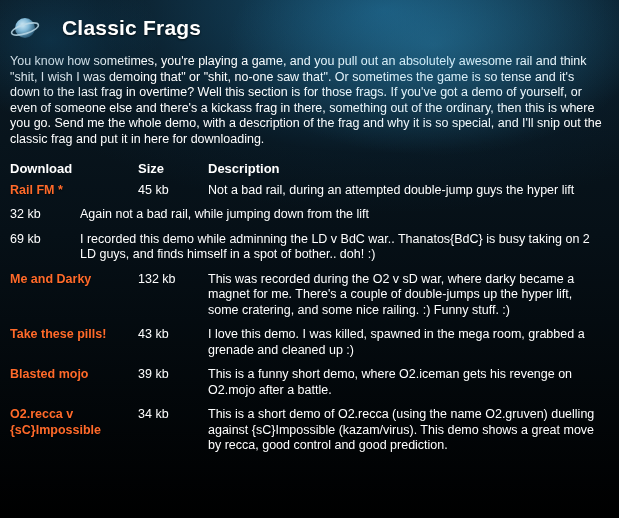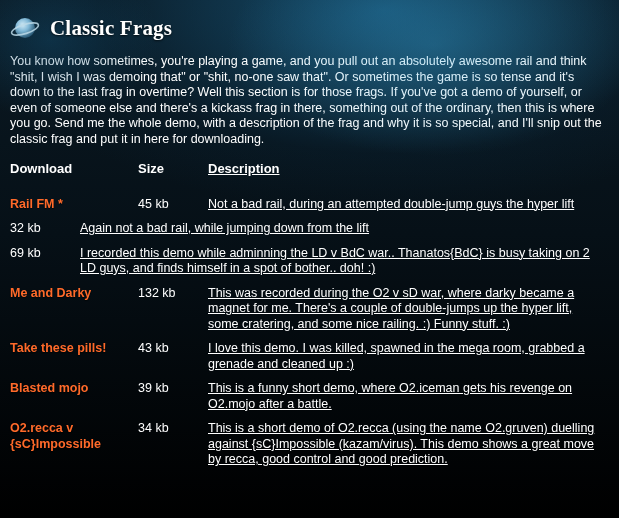--- a/index.html
+++ b/index.html
@@ -23,22 +23,21 @@
       linear-gradient(180deg, #0b1a24 0%, #061017 45%, #000000 100%);
     box-sizing: border-box;
     overflow: hidden;
   }
   .header {
     position: relative;
     height: 44px;
     padding: 6px 0 0 10px;
     display: flex;
     align-items: center;
-    gap: 10px;
-    font-family: Liberation Serif, serif;
+    gap: 22px;
   }
   .logo {
     width: 30px;
     height: 30px;
     flex: 0 0 30px;
     position: relative;
   }
   .title {
     font-size: 21px;
     font-weight: bold;
@@ -55,21 +54,21 @@
   .table {
     margin-top: 14px;
     padding: 0 10px 0 10px;
   }
   .row {
     display: flex;
     align-items: flex-start;
     margin-bottom: 9px;
   }
   .head-row {
-    margin-bottom: 20px;
+    margin-bottom: 6px;
   }
   .col-dl {
     width: 128px;
     flex: 0 0 128px;
     font-size: 12.5px;
     font-weight: bold;
     line-height: 15.5px;
   }
   .col-size {
     width: 70px;
@@ -77,21 +76,20 @@
     font-size: 12.5px;
     line-height: 15.5px;
     color: #ffffff;
   }
   .col-desc {
     flex: 1 1 auto;
     font-size: 12.5px;
     line-height: 15.5px;
     color: #ffffff;
     padding-right: 6px;
-    text-decoration: underline;
   }
   .head-row .col-dl,
   .head-row .col-size,
   .head-row .col-desc {
     font-weight: bold;
     color: #ffffff;
     font-size: 13px;
   }
   .link {
     color: #ff6a2a;

